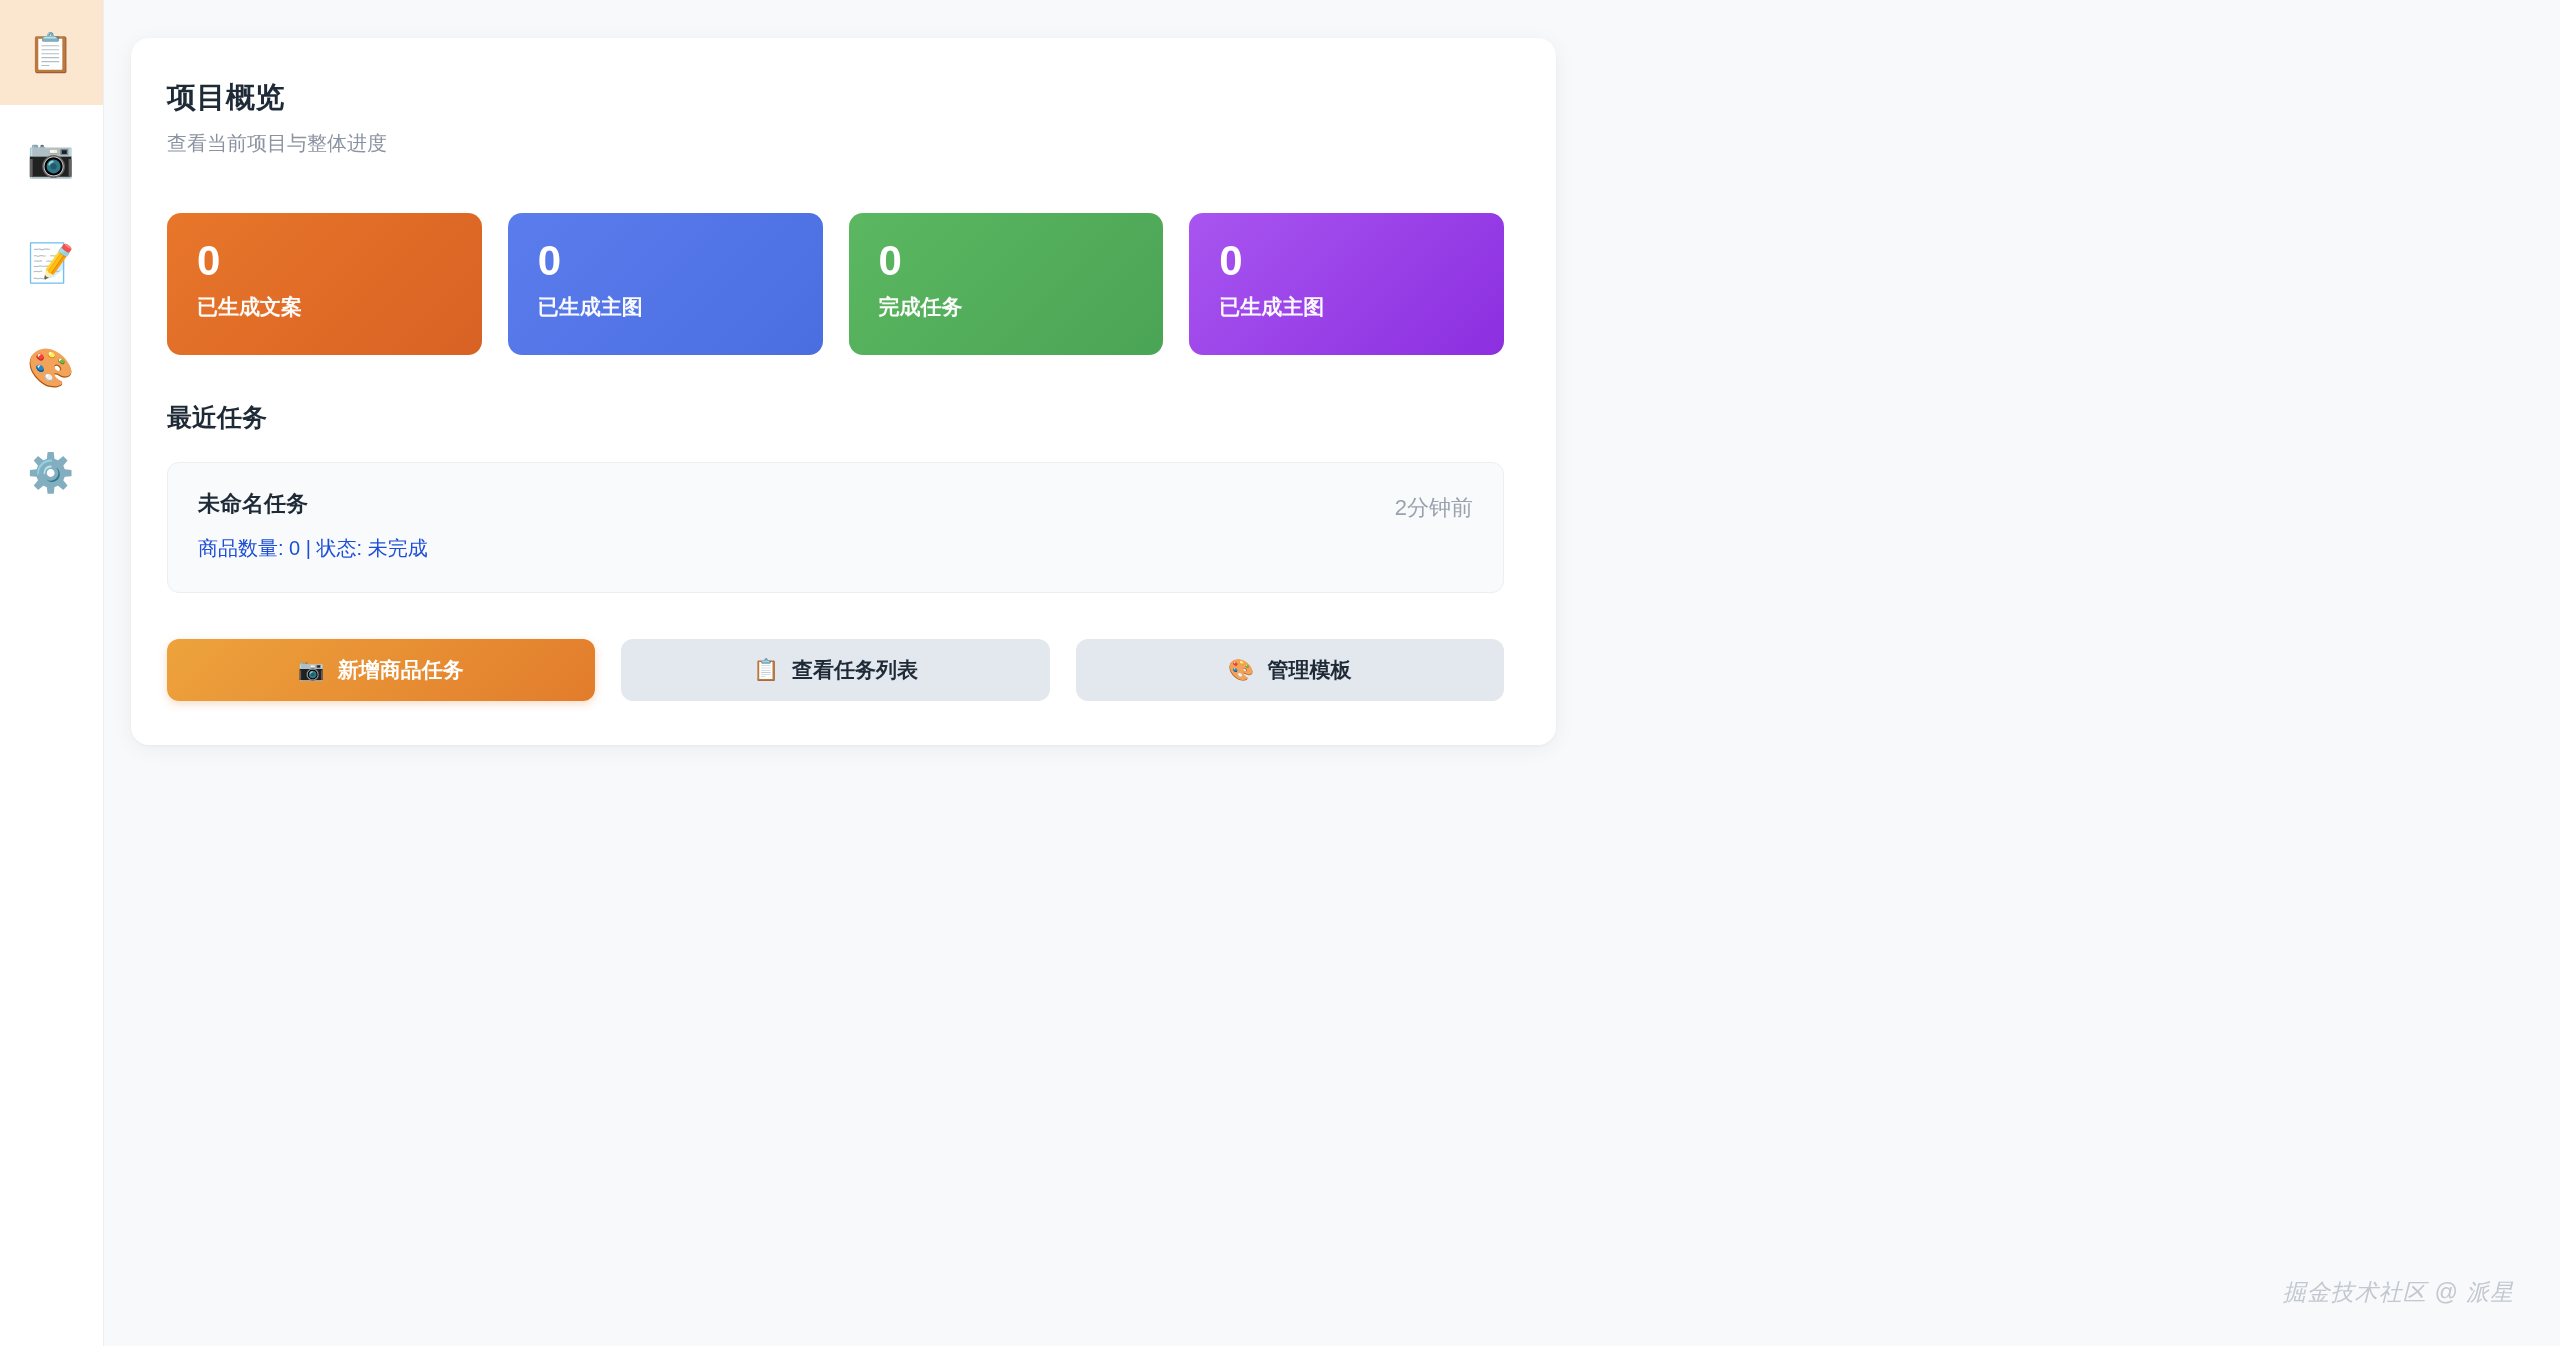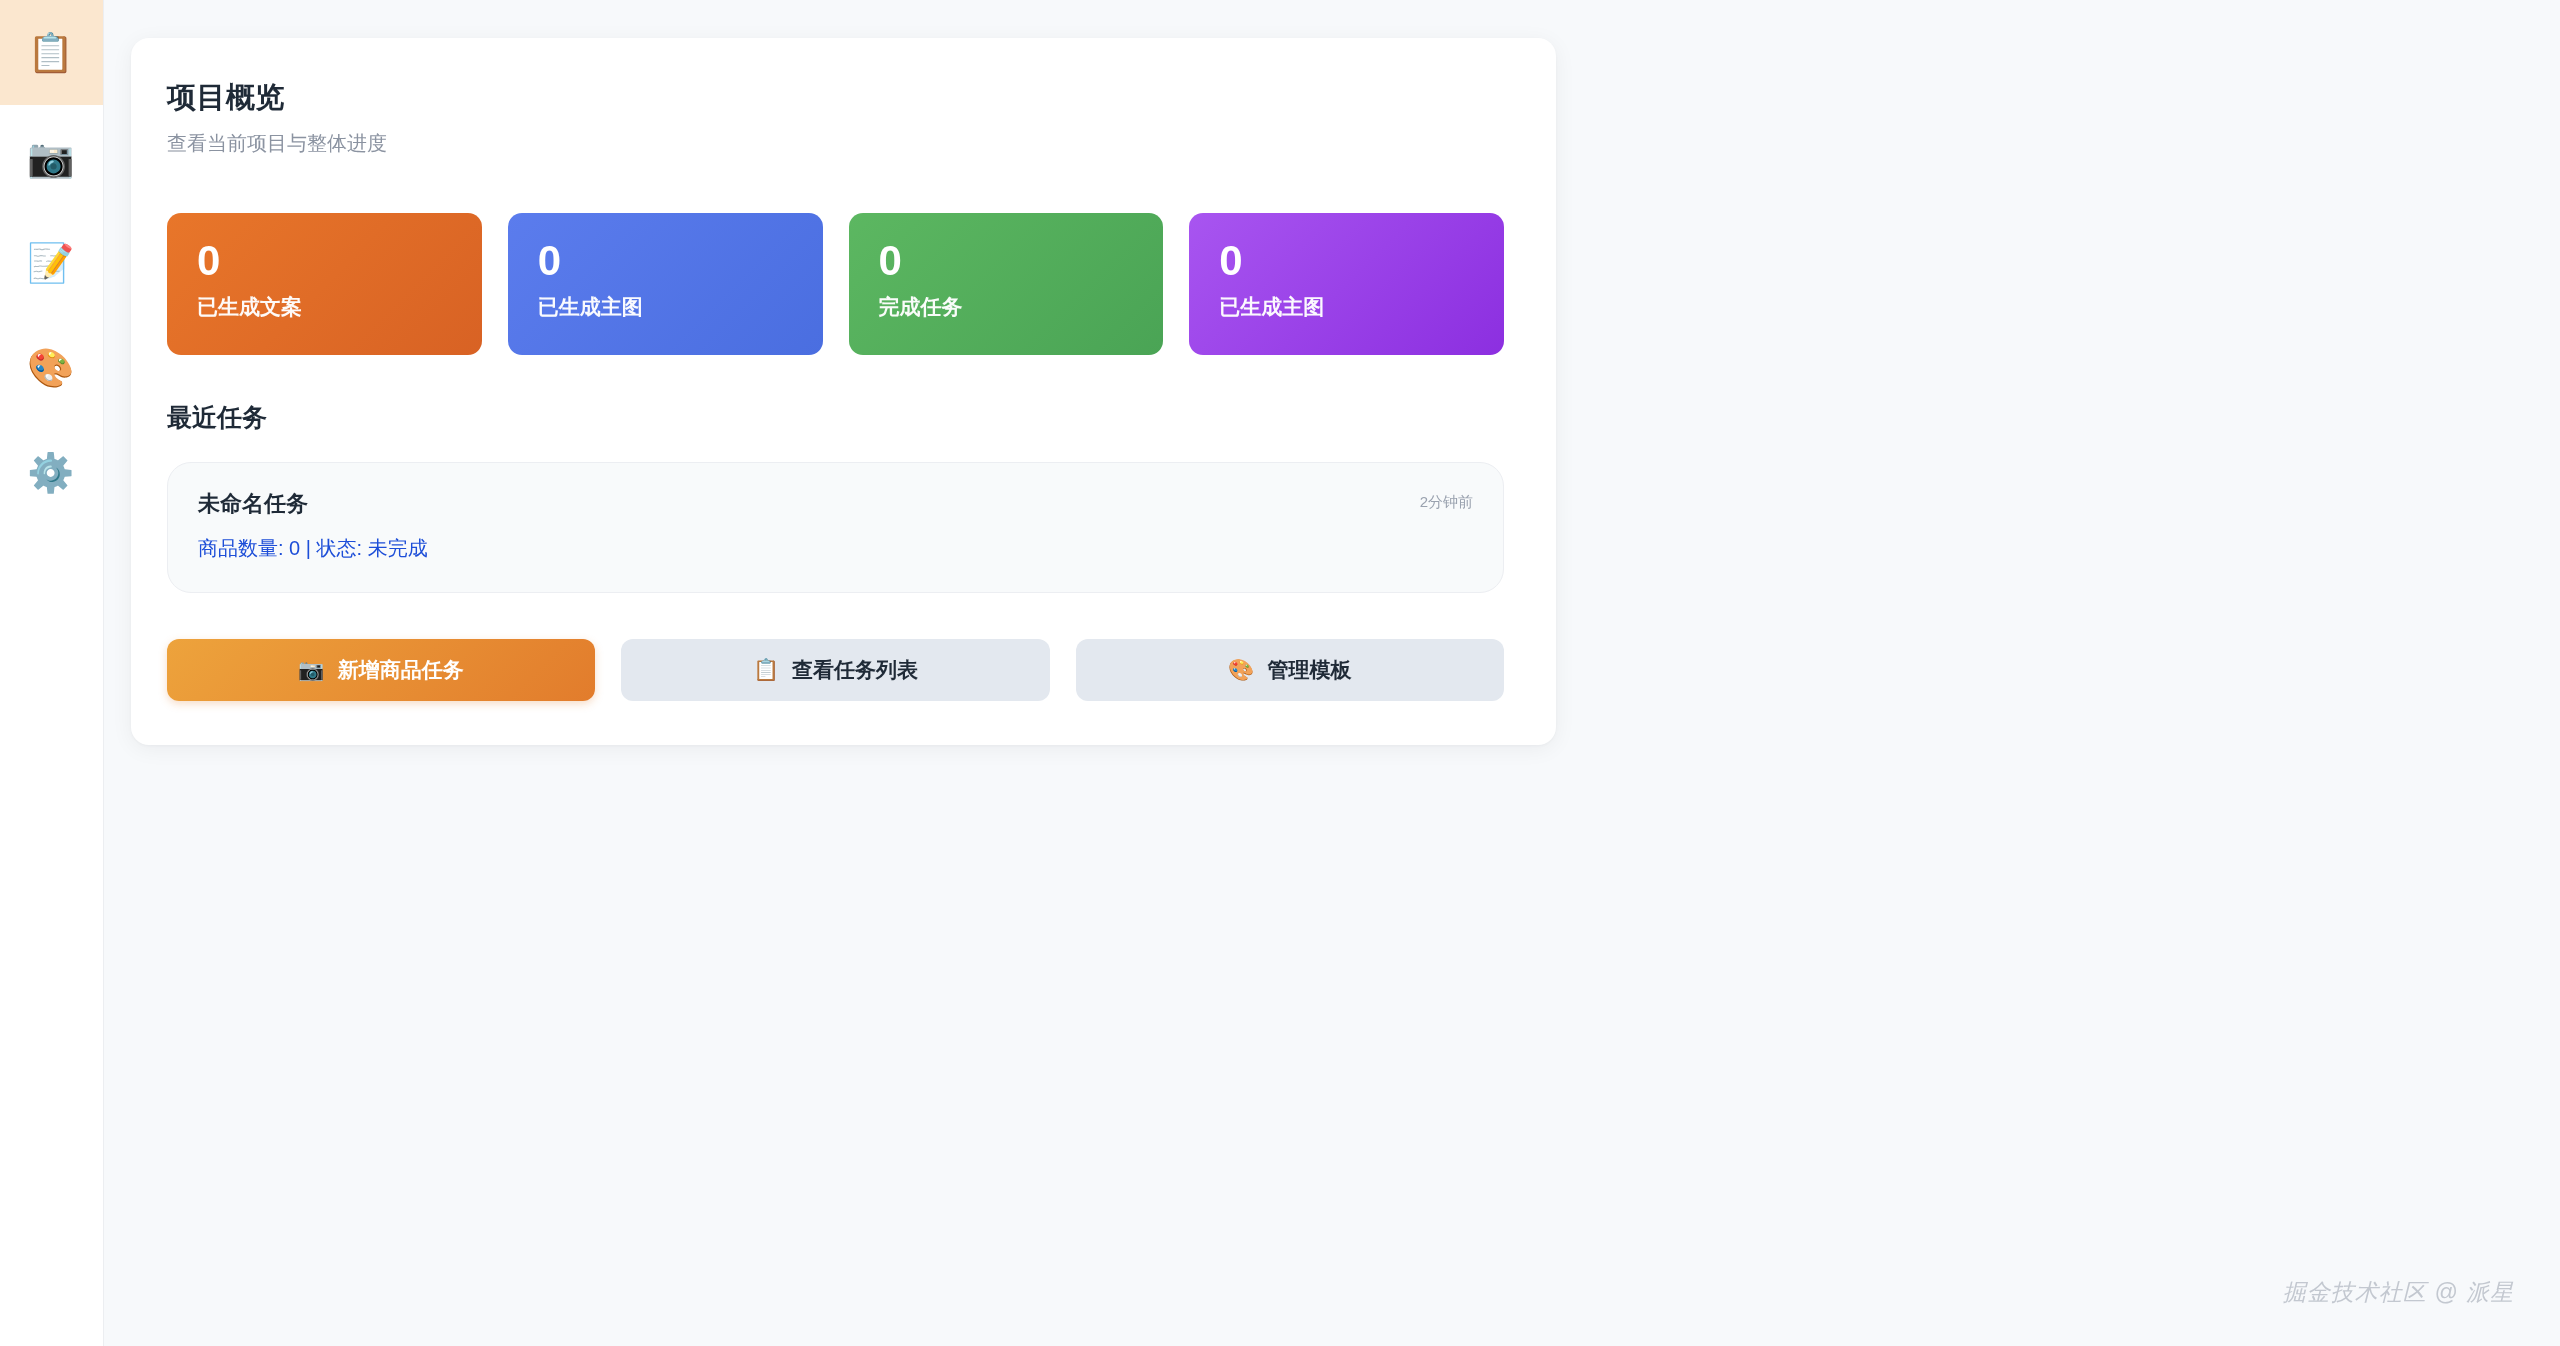--- a/index.html
+++ b/index.html
@@ -133,21 +133,21 @@
     color: #1f2a37;
     margin-bottom: 28px;
   }
 
   
   .task-list { margin-bottom: 46px; }
 
   .task-item {
     background: #f8fafb;
     border: 1px solid #eceef2;
-    border-radius: 24px;
+    border-radius: 12px;
     padding: 26px 30px 30px 30px;
     display: flex;
     justify-content: space-between;
     align-items: flex-start;
     cursor: pointer;
   }
 
   .task-main { display: flex; flex-direction: column; }
 
   .task-name {
@@ -156,21 +156,21 @@
     color: #1f2a37;
     margin-bottom: 16px;
   }
 
   .task-meta {
     font-size: 20px;
     color: #1d4ed8;
   }
 
   .task-time {
-    font-size: 15px;
+    font-size: 22px;
     color: #9aa2af;
     white-space: nowrap;
     padding-top: 4px;
   }
 
   
   .actions {
     display: flex;
     gap: 26px;
   }

